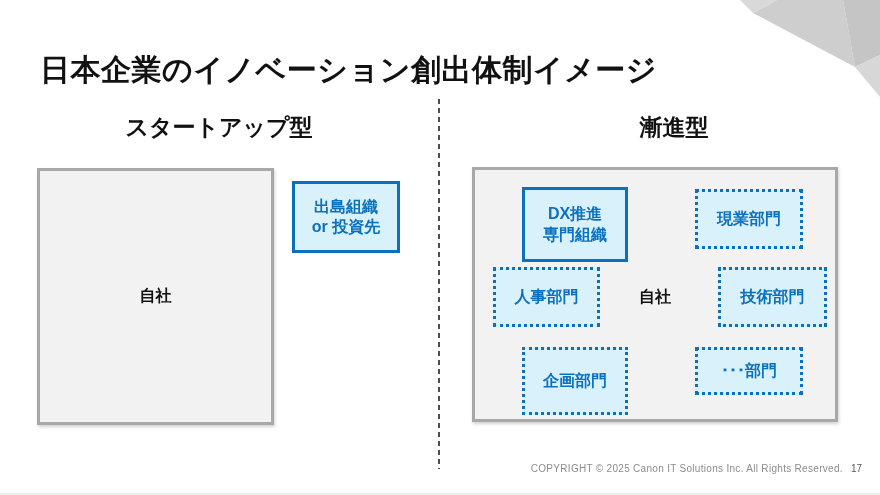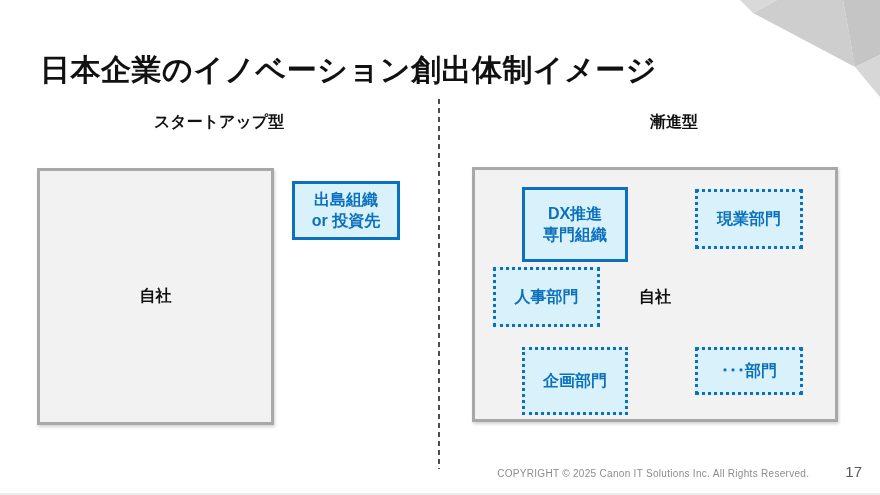--- a/index.html
+++ b/index.html
@@ -6,21 +6,21 @@
   .slide {
     position:relative; width:880px; height:495px; background:#ffffff;
     font-family:"Liberation Sans","DejaVu Sans",sans-serif; overflow:hidden;
   }
   .slide-title {
     position:absolute; left:40px; top:30px;
     font-size:30px; font-weight:700; color:#111111; letter-spacing:0.5px;
     white-space:nowrap;
   }
   .section-header {
-    position:absolute; top:112px; font-size:16px; font-weight:700;
+    position:absolute; top:112px; font-size:23px; font-weight:700;
     color:#111111; text-align:center; white-space:nowrap;
   }
   .hdr-left  { left:38px;  width:362px; }
   .hdr-right { left:491px; width:366px; }
   .divider-svg { position:absolute; left:437px; top:99px; }
   .gray-box {
     position:absolute; box-sizing:border-box;
     background:#f2f2f2; border:3px solid #a8a8a8;
     box-shadow:1px 2px 3px rgba(0,0,0,0.18);
   }
@@ -30,38 +30,38 @@
   .company-label { font-size:16px; font-weight:700; color:#111111; }
   .blue-box {
     position:absolute; box-sizing:border-box;
     background:#d9f1fb; color:#0b70bd;
     font-weight:700; font-size:16px; line-height:1.28;
     display:flex; flex-direction:column; align-items:center; justify-content:center;
     text-align:center; white-space:nowrap;
   }
   .solid  { border:3px solid  #0b70bd; }
   .dotted { border:3px dotted #0b70bd; }
-  .dejima-box { left:292px; top:181px; width:108px; height:59px; }
+  .dejima-box { left:292px; top:181px; width:108px; height:72px; }
   .dx-box     { left:47px;  top:17px;  width:106px; height:75px; }
   .dept-genba   { left:220px; top:19px;  width:108px; height:60px;text-align:center; }
   .dept-jinji   { left:18px;  top:97px;  width:107px; height:60px; }
   .dept-gijutsu { left:243px; top:97px;  width:109px; height:60px; }
   .dept-kikaku  { left:47px;  top:177px; width:106px; height:68px; }
   .dept-other   { left:220px; top:177px; width:108px; height:48px; }
   .inner-company {
     position:absolute; left:140px; top:100px; width:80px; height:55px;
     display:flex; align-items:center; justify-content:center;
   }
   .corner-svg { position:absolute; right:0; top:0; }
   .footer {
     position:absolute; right:18px; top:463px;
-    display:flex; align-items:baseline; gap:36px; white-space:nowrap;
+    display:flex; align-items:baseline; gap:8px; white-space:nowrap;
   }
   .copyright { font-size:10px; color:#8c8c8c; letter-spacing:0.3px; }
-  .page-number { font-size:15px; color:#595959; }
+  .page-number { font-size:10px; color:#595959; }
   .bottom-edge {
     position:absolute; left:0; bottom:0; width:880px; height:2px; background:#ededed;
   }
 </style>
 </head>
 <body>
 
 <div class="slide">
 
   <svg class="corner-svg" width="140" height="100" viewBox="0 0 140 100" aria-hidden="true">
@@ -97,20 +97,21 @@
     </div>
 
     <div class="blue-box dotted dept-genba">現業部門</div>
 
     <div class="blue-box dotted dept-jinji">人事部門</div>
 
     <div class="inner-company">
       <span class="company-label">自社</span>
     </div>
 
+    <div class="blue-box dotted dept-gijutsu">技術部門</div>
 
     <div class="blue-box dotted dept-kikaku">企画部門</div>
 
     <div class="blue-box dotted dept-other">･･･部門</div>
   </div>
 
   <div class="footer">
     <span class="copyright">COPYRIGHT © 2025 Canon IT Solutions Inc. All Rights Reserved.</span>
     <span class="page-number">17</span>
   </div>

